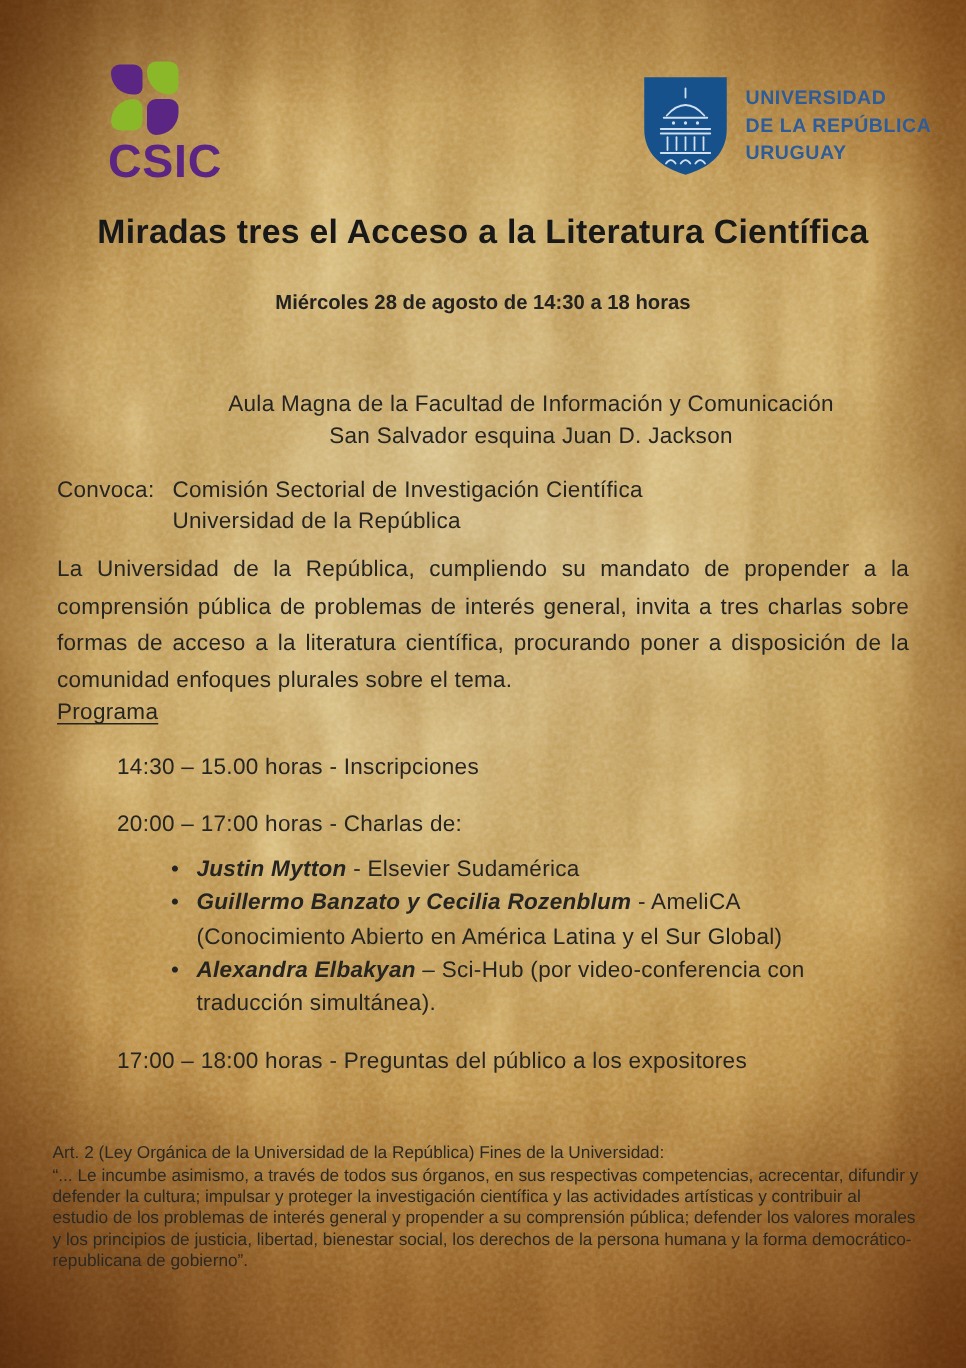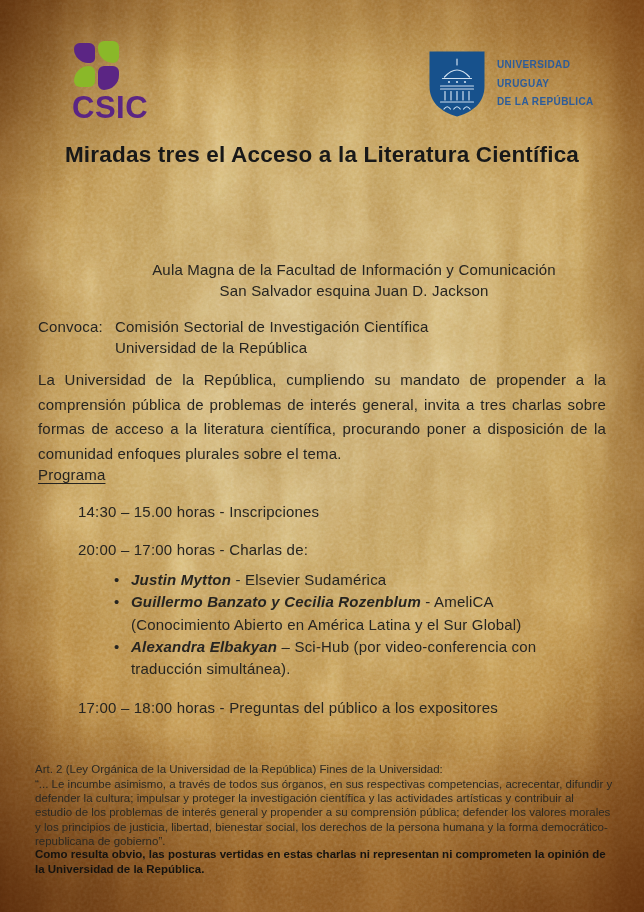--- a/index.html
+++ b/index.html
@@ -34,21 +34,21 @@
   .csic .tile{position:absolute;}
   .tile-tl{left:0;top:2px;width:21px;height:20px;background:#5b2584;border-radius:6px 6px 5px 15px;}
   .tile-tr{left:24px;top:0;width:21px;height:22px;background:#8ab829;border-radius:6px 6px 6px 15px;}
   .tile-bl{left:0;top:25px;width:21px;height:21px;background:#8ab829;border-radius:15px 6px 6px 6px;}
   .tile-br{left:24px;top:25px;width:21px;height:24px;background:#5b2584;border-radius:6px 6px 15px 6px;}
   .csic-word{position:absolute;left:-2px;top:49px;font-size:31px;font-weight:700;color:#5b2584;letter-spacing:.5px;}
 
   
   .udelar{position:absolute;left:428px;top:50px;display:flex;}
   .udelar-shield{width:58px;height:68px;flex:none;}
-  .udelar-name{margin-left:11px;margin-top:6px;font-size:10px;font-weight:700;color:#2d5c99;letter-spacing:.4px;line-height:18.5px;white-space:nowrap;}
+  .udelar-name{margin-left:11px;margin-top:6px;font-size:13px;font-weight:700;color:#2d5c99;letter-spacing:.4px;line-height:18.5px;white-space:nowrap;}
 
   
   .title{position:absolute;left:0;top:142px;width:644px;text-align:center;
          font-size:22.5px;font-weight:700;color:#181818;letter-spacing:.2px;}
   .date{position:absolute;left:0;top:194px;width:644px;text-align:center;
         font-size:13.5px;font-weight:700;color:#24221f;}
   .venue{position:absolute;left:0;top:260px;width:644px;text-align:center;
          font-size:15px;line-height:20.5px;letter-spacing:.2px;padding-left:32px;}
   .convoca{position:absolute;left:38px;top:317px;width:560px;
            font-size:15px;line-height:20.5px;letter-spacing:.2px;}
@@ -126,26 +126,27 @@
           <path d="M16 59 q3.2 -4.5 6.4 0 M25.8 59 q3.2 -4.5 6.4 0 M35.6 59 q3.2 -4.5 6.4 0"></path>
         </g>
         <g fill="#cfe0f0">
           <circle cx="21" cy="32" r="1.1"></circle>
             <circle cx="29" cy="32" r="1.1"></circle>
             <circle cx="37" cy="32" r="1.1"></circle>
         </g>
       </svg>
       <div class="udelar-name">
         <div>UNIVERSIDAD</div>
+        <div>DE LA REPÚBLICA</div>
         <div>URUGUAY</div>
-        <div>DE LA REPÚBLICA</div>
       </div>
     </div>
 
     <div class="title">Miradas tres el Acceso a la Literatura Científica</div>
+    <div class="date">Miércoles 28 de agosto de 14:30 a 18 horas</div>
 
     <div class="venue">
       <div>Aula Magna de la Facultad de Información y Comunicación</div>
       <div>San Salvador esquina Juan D. Jackson</div>
     </div>
 
     <div class="convoca">
       <span class="label">Convoca:</span>
       <div class="lines">
         <div>Comisión Sectorial de Investigación Científica</div>
@@ -168,16 +169,15 @@
       </li>
       <li>
         <span class="dot">•</span><span class="sp-name">Alexandra Elbakyan</span> <span>– Sci-Hub (por video-conferencia con traducción simultánea).</span>
       </li>
     </ul>
 
     <div class="prog-close">17:00 – 18:00 horas - Preguntas del público a los expositores</div>
 
     <div class="law-head">Art. 2 (Ley Orgánica de la Universidad de la República) Fines de la Universidad:</div>
     <div class="law-quote">“... Le incumbe asimismo, a través de todos sus órganos, en sus respectivas competencias, acrecentar, difundir y defender la cultura; impulsar y proteger la investigación científica y las actividades artísticas y contribuir al estudio de los problemas de interés general y propender a su comprensión pública; defender los valores morales y los principios de justicia, libertad, bienestar social, los derechos de la persona humana y la forma democrático-republicana de gobierno”.</div>
-    <div class="disclaimer">Como resulta obvio, las posturas vertidas en estas charlas ni representan ni comprometen la opinión de la Universidad de la República.</div>
 
   </div>
 </div>
 
 </body></html>

